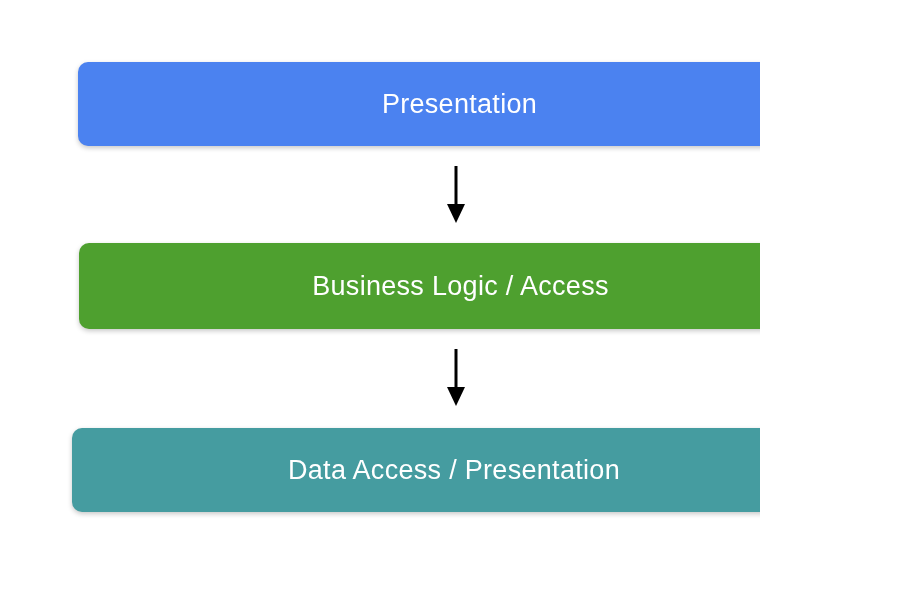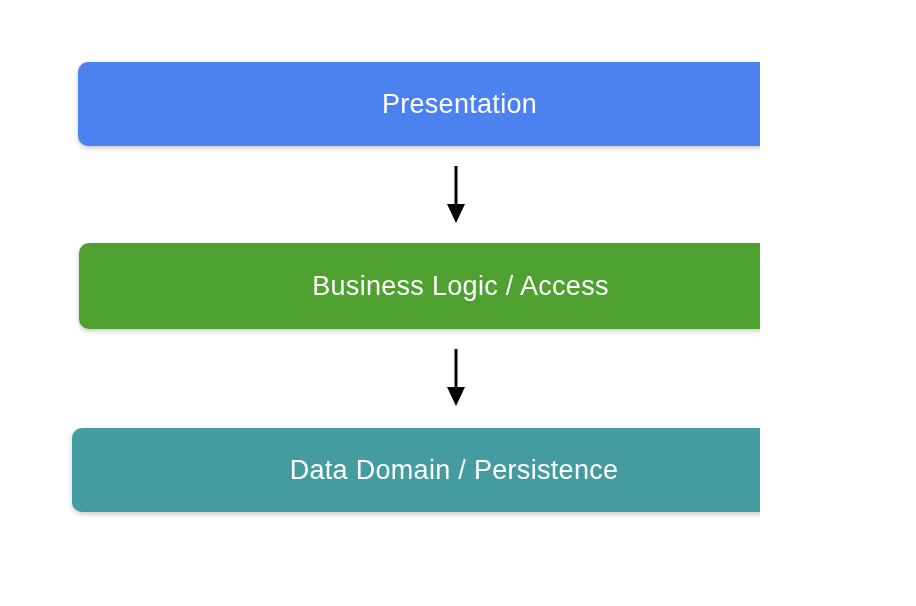--- a/index.html
+++ b/index.html
@@ -64,16 +64,16 @@
   </div>
 
   <div class="arrow arrow-2">
     <svg width="22" height="58" viewBox="0 0 22 58" xmlns="http://www.w3.org/2000/svg">
       <line x1="11" y1="1" x2="11" y2="42" stroke="#000000" stroke-width="3"></line>
       <polygon points="2,39 20,39 11,58" fill="#000000"></polygon>
     </svg>
   </div>
 
   <div class="layer-box box-data" style="background-color: rgb(69, 156, 160);">
-    <span class="layer-label">Data Domain / Persistence</span>
+    <span class="layer-label">Data Access / Presentation</span>
   </div>
 
 </div>
 
 </body></html>

